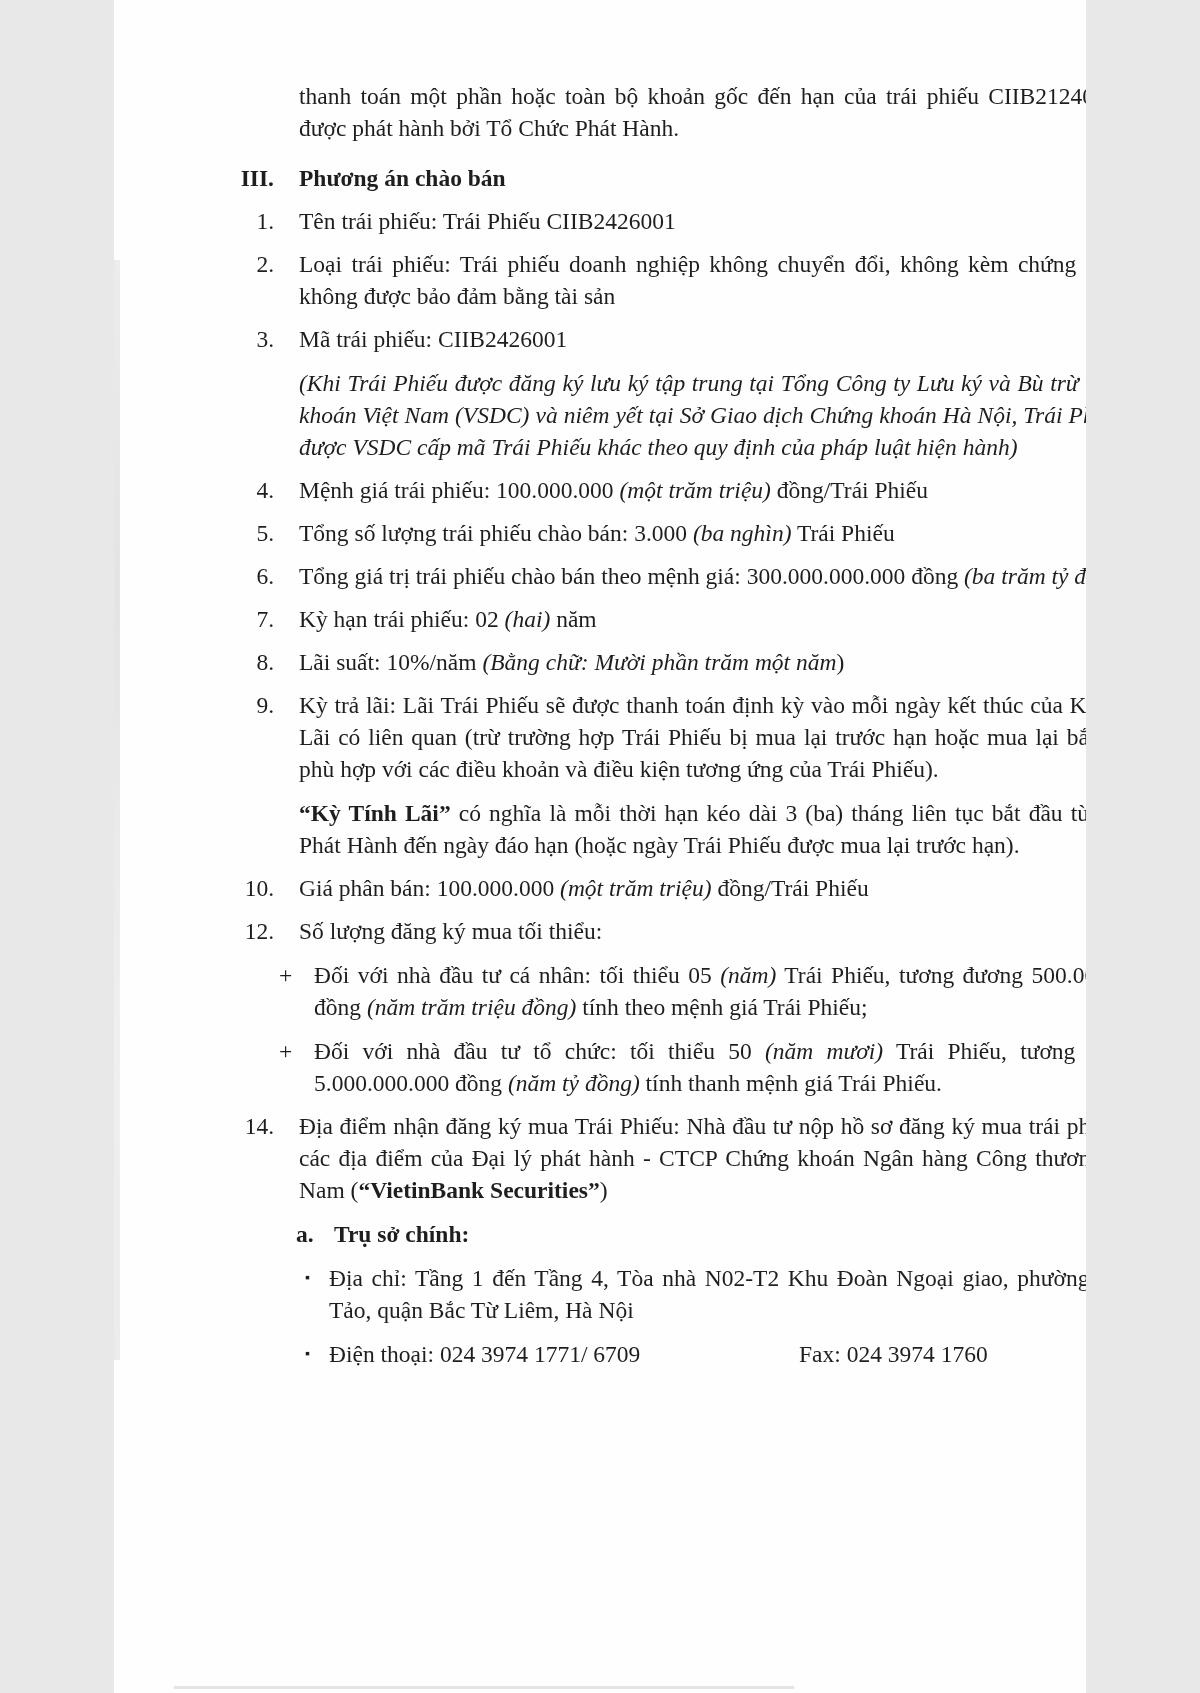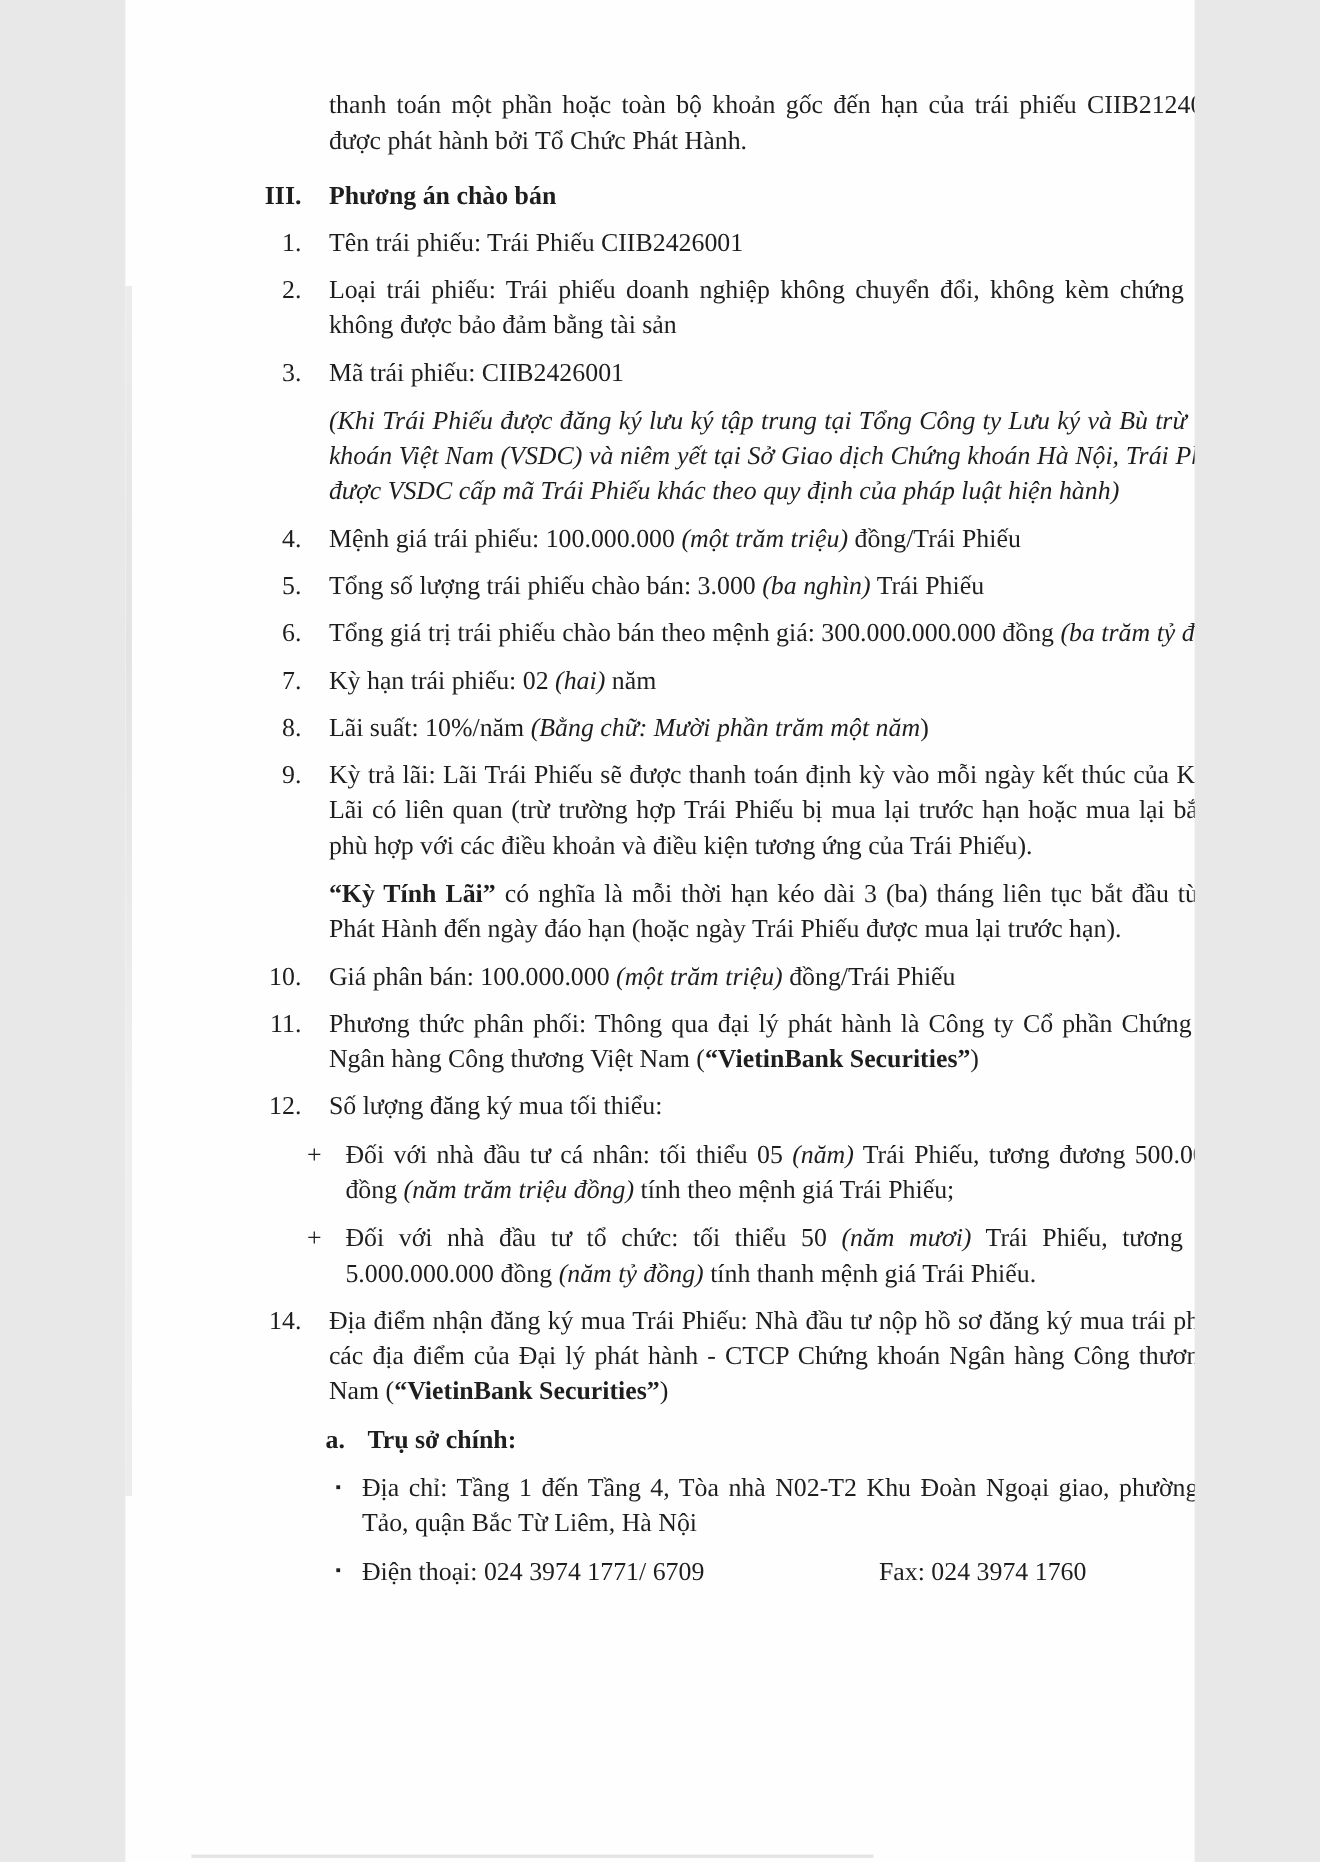--- a/index.html
+++ b/index.html
@@ -108,24 +108,20 @@
       <div class="block row t-num">
         <span class="marker">9.</span>
         <div class="body"><span class="">Kỳ trả lãi: Lãi Trái Phiếu sẽ được thanh toán định kỳ vào mỗi ngày kết thúc của Kỳ Tính Lãi có liên quan (trừ trường hợp Trái Phiếu bị mua lại trước hạn hoặc mua lại bắt buộc phù hợp với các điều khoản và điều kiện tương ứng của Trái Phiếu).</span></div>
       </div>
       <div class="block para t-bpara"><span class="seg-b">“Kỳ Tính Lãi”</span><span class=""> có nghĩa là mỗi thời hạn kéo dài 3 (ba) tháng liên tục bắt đầu từ Ngày Phát Hành đến ngày đáo hạn (hoặc ngày Trái Phiếu được mua lại trước hạn).</span></div>
       <div class="block row t-num">
         <span class="marker">10.</span>
         <div class="body"><span class="">Giá phân bán: 100.000.000 </span><span class="seg-i">(một trăm triệu)</span><span class=""> đồng/Trái Phiếu</span></div>
       </div>
       <div class="block row t-num">
-        <span class="marker">11.</span>
-        <div class="body"><span class="">Phương thức phân phối: Thông qua đại lý phát hành là Công ty Cổ phần Chứng khoán Ngân hàng Công thương Việt Nam (</span><span class="seg-b">“VietinBank Securities”</span><span class="">)</span></div>
-      </div>
-      <div class="block row t-num">
         <span class="marker">12.</span>
         <div class="body"><span class="">Số lượng đăng ký mua tối thiểu:</span></div>
       </div>
       <div class="block row t-plus">
         <span class="marker">+</span>
         <div class="body"><span class="">Đối với nhà đầu tư cá nhân: tối thiểu 05 </span><span class="seg-i">(năm)</span><span class=""> Trái Phiếu, tương đương 500.000.000 đồng </span><span class="seg-i">(năm trăm triệu đồng)</span><span class=""> tính theo mệnh giá Trái Phiếu;</span></div>
       </div>
       <div class="block row t-plus">
         <span class="marker">+</span>
         <div class="body"><span class="">Đối với nhà đầu tư tổ chức: tối thiểu 50 </span><span class="seg-i">(năm mươi)</span><span class=""> Trái Phiếu, tương đương 5.000.000.000 đồng </span><span class="seg-i">(năm tỷ đồng)</span><span class=""> tính thanh mệnh giá Trái Phiếu.</span></div>

